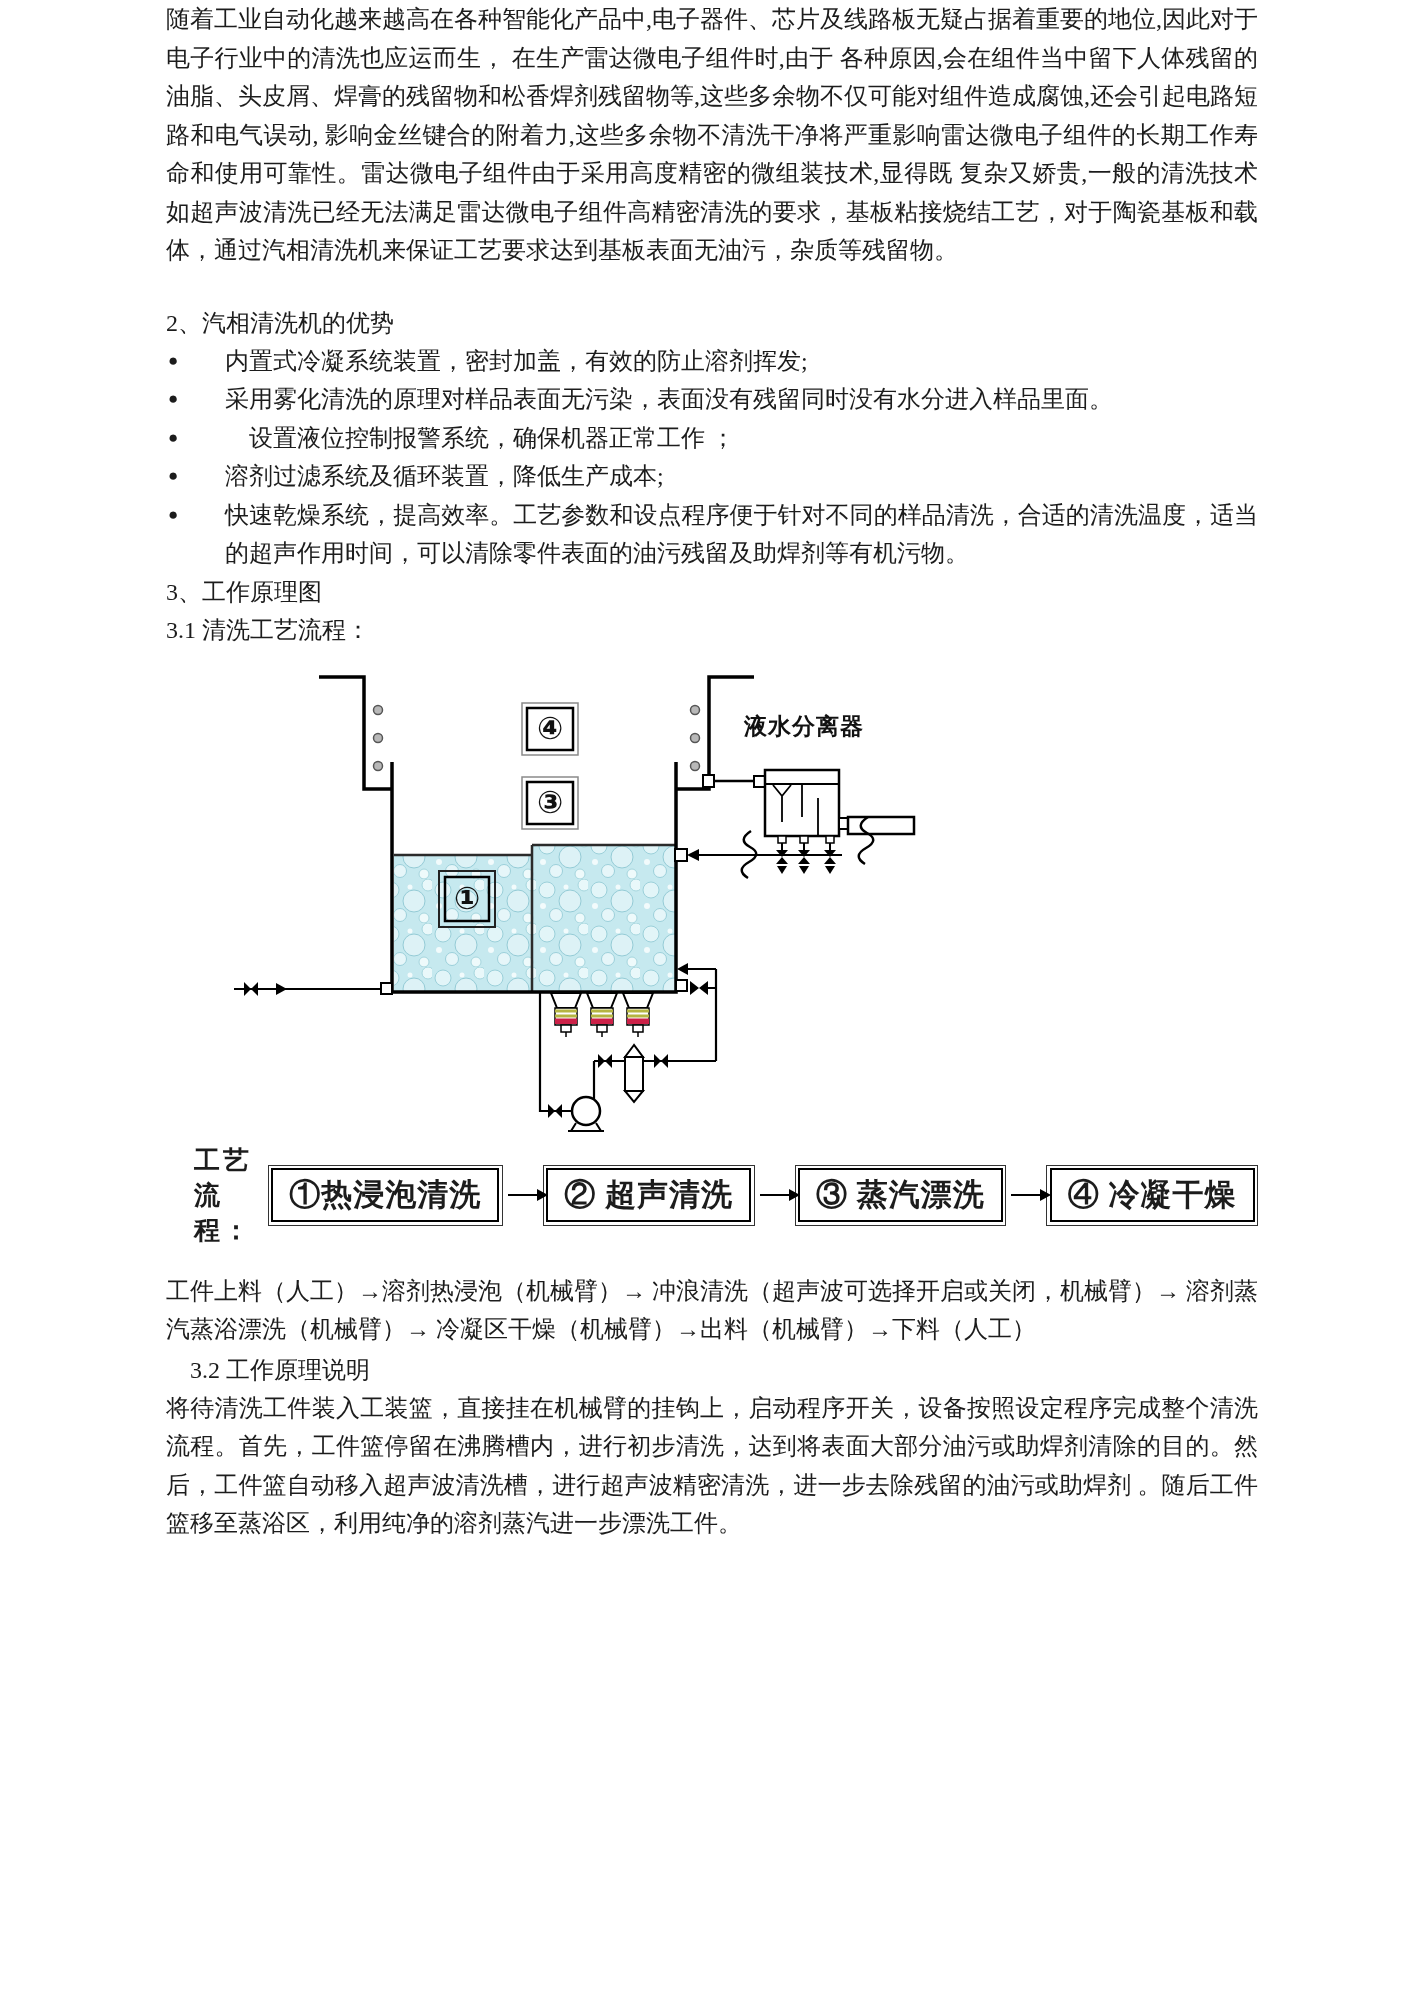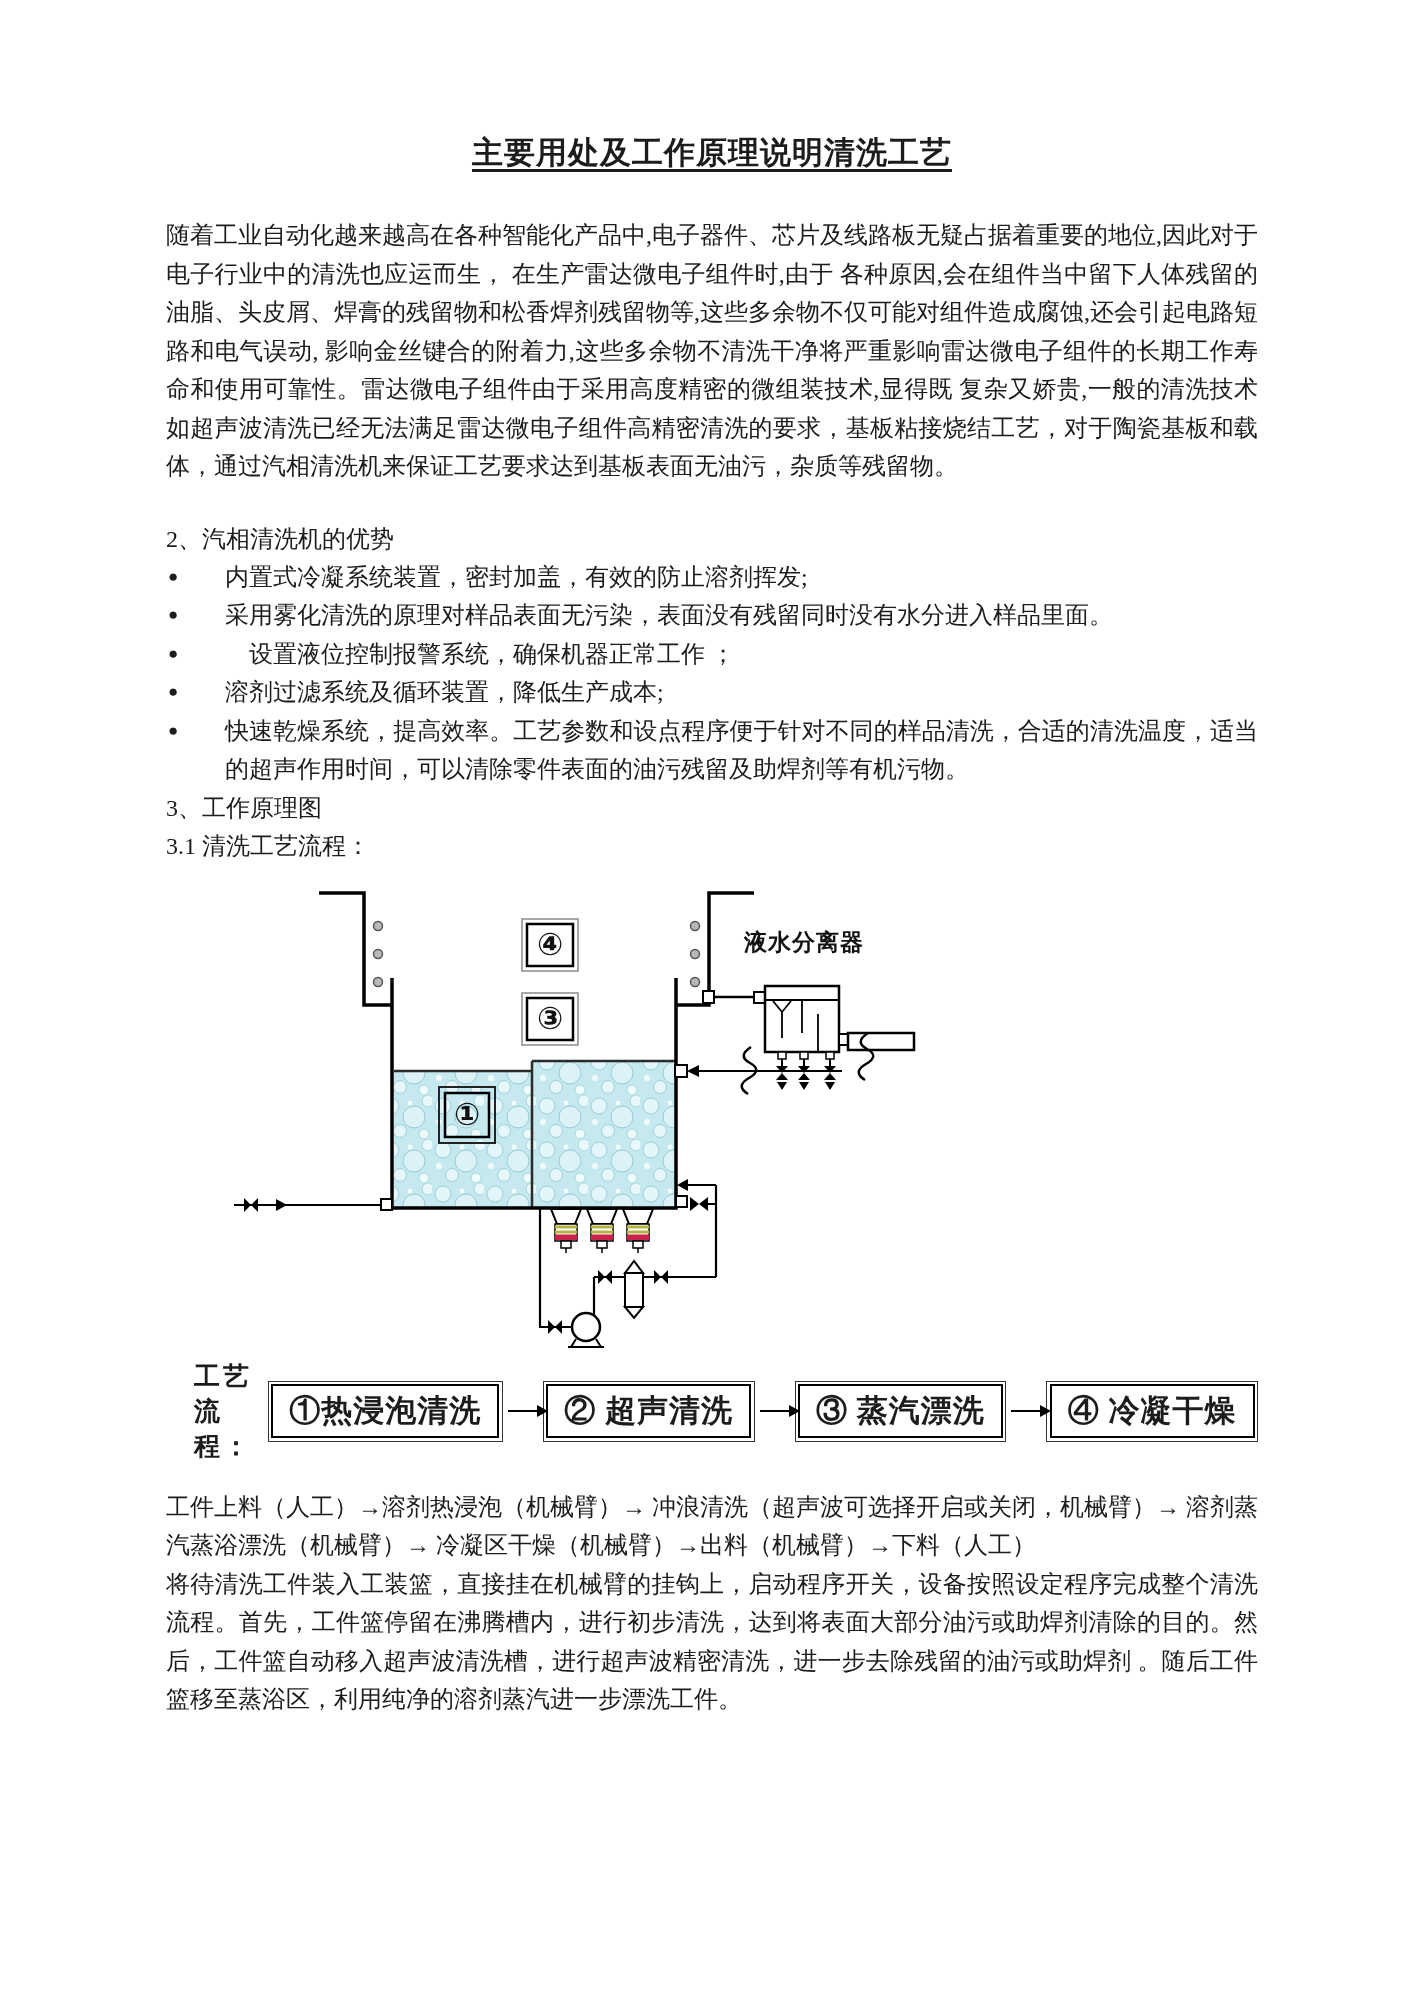--- a/index.html
+++ b/index.html
@@ -80,21 +80,20 @@
     content:"";position:absolute;right:-10px;top:-7.5px;
     border-left:11px solid #000;border-top:6.5px solid transparent;border-bottom:6.5px solid transparent;
   }
 </style>
 </head>
 <body>
 
 <div class="page">
   <div class="content">
 
-    <div class="doc-title">主要用处及工作原理说明清洗工艺</div>
 
     <p class="para">随着工业自动化越来越高在各种智能化产品中,电子器件、芯片及线路板无疑占据着重要的地位,因此对于电子行业中的清洗也应运而生， 在生产雷达微电子组件时,由于 各种原因,会在组件当中留下人体残留的油脂、头皮屑、焊膏的残留物和松香焊剂残留物等,这些多余物不仅可能对组件造成腐蚀,还会引起电路短路和电气误动, 影响金丝键合的附着力,这些多余物不清洗干净将严重影响雷达微电子组件的长期工作寿命和使用可靠性。雷达微电子组件由于采用高度精密的微组装技术,显得既 复杂又娇贵,一般的清洗技术如超声波清洗已经无法满足雷达微电子组件高精密清洗的要求，基板粘接烧结工艺，对于陶瓷基板和载体，通过汽相清洗机来保证工艺要求达到基板表面无油污，杂质等残留物。</p>
 
     <div class="sec2">
       <div class="h-line">2、汽相清洗机的优势</div>
       <div class="bullets">
         <div class="bullet">
           <span class="dot">●</span>
           <span class="txt">内置式冷凝系统装置，密封加盖，有效的防止溶剂挥发;</span>
         </div>
@@ -293,16 +292,17 @@
         <div class="step-inner">③ 蒸汽漂洗</div>
       </div>
       <div class="farrow"></div>
       <div class="step">
         <div class="step-inner">④ 冷凝干燥</div>
       </div>
     </div>
 
     <p class="para">工件上料（人工）→溶剂热浸泡（机械臂）→ 冲浪清洗（超声波可选择开启或关闭，机械臂）→ 溶剂蒸汽蒸浴漂洗（机械臂）→ 冷凝区干燥（机械臂）→出料（机械臂）→下料（人工）</p>
 
+    <div class="sub-h s32">3.2 工作原理说明</div>
     <p class="para">将待清洗工件装入工装篮，直接挂在机械臂的挂钩上，启动程序开关，设备按照设定程序完成整个清洗流程。首先，工件篮停留在沸腾槽内，进行初步清洗，达到将表面大部分油污或助焊剂清除的目的。然后，工件篮自动移入超声波清洗槽，进行超声波精密清洗，进一步去除残留的油污或助焊剂 。随后工件篮移至蒸浴区，利用纯净的溶剂蒸汽进一步漂洗工件。</p>
 
   </div>
 </div>
 
 </body></html>

